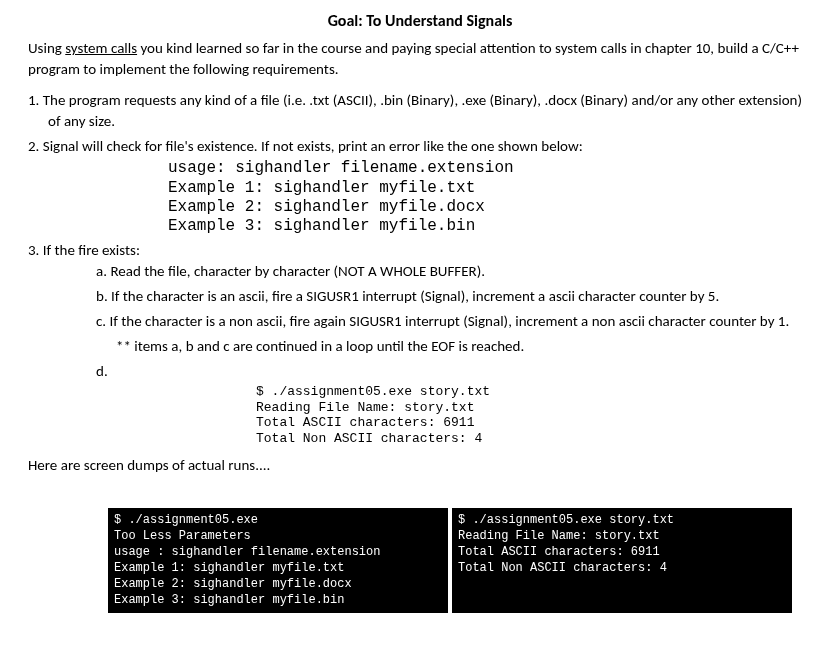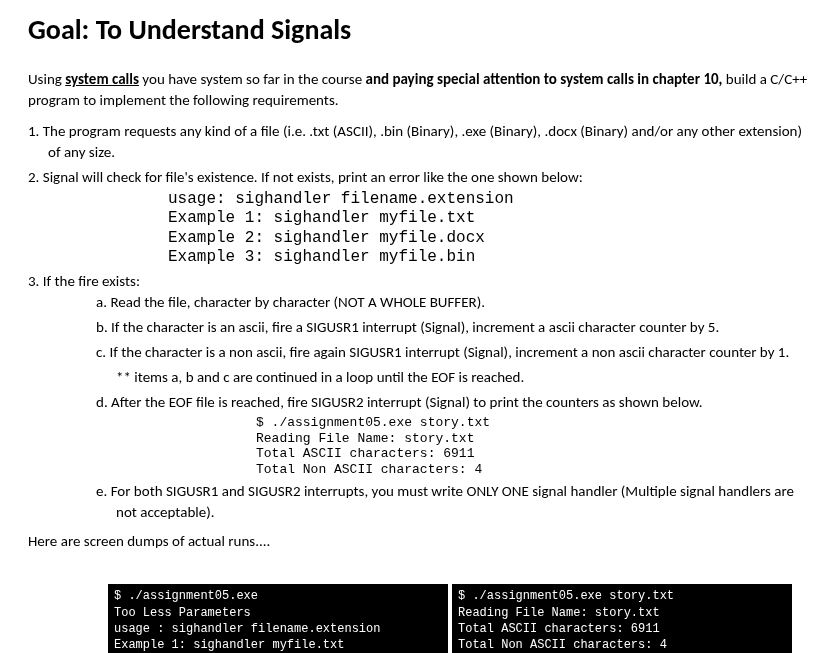--- a/index.html
+++ b/index.html
@@ -10,32 +10,33 @@
     body {
       font-family: Calibri, Arial, sans-serif;
       font-size: 15px;
       color: #000;
       background: #fff;
       width: 840px;
       padding: 10px 28px;
       line-height: 1.4;
     }
     .header-title {
-      font-size: 28px;
+      font-size: 16px;
       font-weight: bold;
-      margin-bottom: 20px;
+      text-align: center;
+      margin-bottom: 6px;
     }
     .intro {
       margin-bottom: 10px;
     }
     .underline {
       text-decoration: underline;
     }
     .bold {
-      font-weight: bold;
+      font-weight: normal;
     }
     .ol-list {
       list-style: none;
       padding-left: 0;
     }
     .ol-list > li {
       margin-bottom: 4px;
       padding-left: 20px;
       text-indent: -20px;
     }
@@ -101,21 +102,21 @@
     .terminal.tall {
       min-height: 96px;
     }
   </style>
 </head>
 <body>
 
 <div class="header-title">Goal:  To Understand Signals</div>
 
 <p class="intro">
-  <span>Using </span><span class="bold underline">system calls</span><span> you have system so far in the course </span><span class="bold">and paying special attention to system calls in chapter 10,</span><span> build a C/C++ program to implement the following requirements.</span>
+  <span>Using </span><span class="bold underline">system calls</span><span> you kind learned so far in the course </span><span class="bold">and paying special attention to system calls in chapter 10,</span><span> build a C/C++ program to implement the following requirements.</span>
 </p>
 
 <ol class="ol-list">
   <li data-num="1">
     <span>The program requests any kind of a file (i.e. .txt (ASCII), .bin (Binary), .exe (Binary), .docx (Binary) and/or any other extension) of any size.</span>
   </li>
   <li data-num="2">
     <span>Signal will check for file's existence. If not exists, print an error like the one shown below:</span>
     <div class="code-block">usage: sighandler filename.extension
 Example 1: sighandler myfile.txt
@@ -125,27 +126,25 @@
   <li data-num="3">
     <span>If the fire exists:</span>
     <ol class="sub-list">
       <li data-letter="a"><span>Read the file, character by character (NOT A WHOLE BUFFER).</span></li>
       <li data-letter="b"><span>If the character is an ascii, fire a SIGUSR1 interrupt (Signal), increment a ascii character counter by 5.</span></li>
       <li data-letter="c"><span>If the character is a non ascii, fire again SIGUSR1 interrupt (Signal), increment a non ascii character counter by 1.</span></li>
     </ol>
     <div class="note-line">** items a, b and c are continued in a loop until the EOF is reached.</div>
     <ol class="sub-list">
       <li data-letter="d">
-        <span>After the EOF file is reached, fire SIGUSR2 interrupt (Signal) to print the counters as shown below.</span>
         <div class="code-block-inner">$ ./assignment05.exe story.txt
 Reading File Name: story.txt
 Total ASCII characters: 6911
 Total Non ASCII characters: 4</div>
       </li>
-      <li data-letter="e"><span>For both SIGUSR1 and SIGUSR2 interrupts, you must write ONLY ONE signal handler (Multiple signal handlers are not acceptable).</span></li>
     </ol>
   </li>
 </ol>
 
 <p class="screendumps-intro">Here are screen dumps of actual runs....</p>
 
 <div class="terminal-grid">
   <div class="terminal tall">$ ./assignment05.exe
 Too Less Parameters
 usage : sighandler filename.extension

